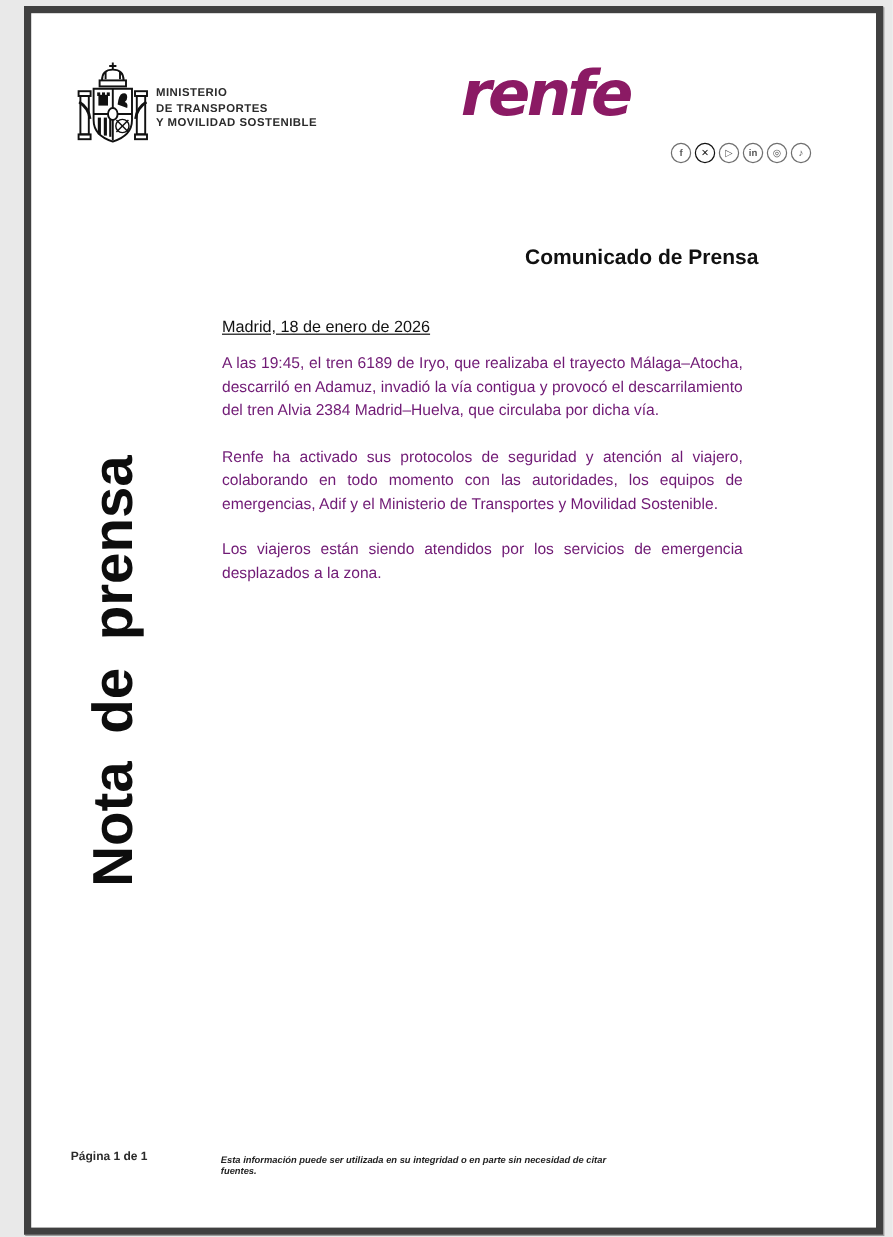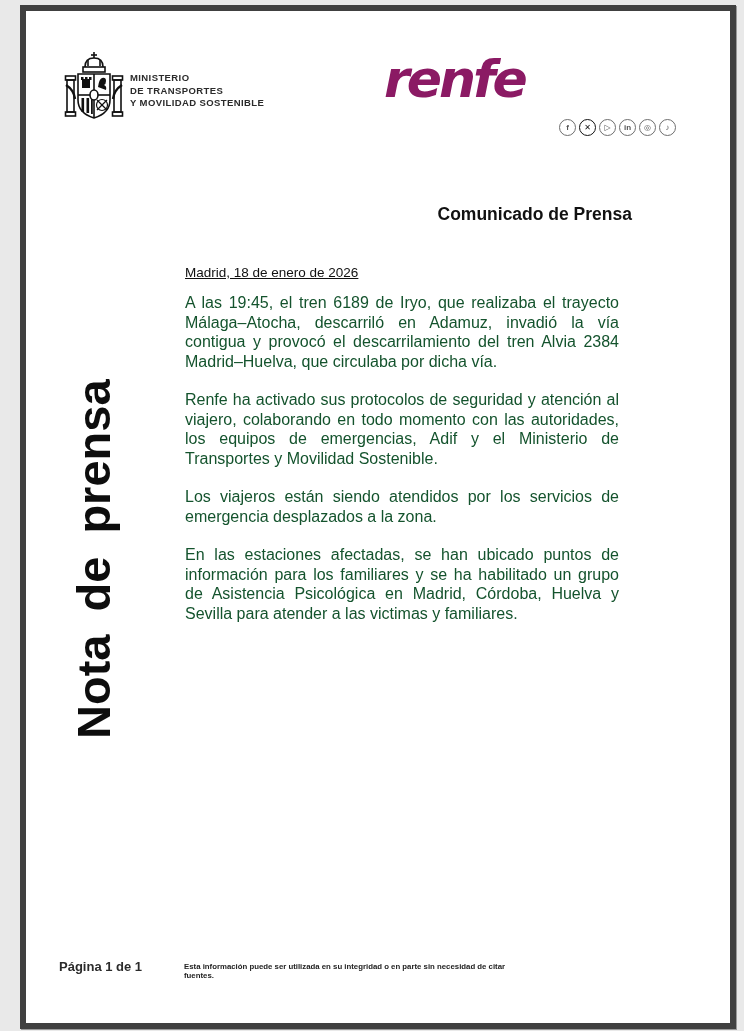--- a/index.html
+++ b/index.html
@@ -62,31 +62,31 @@
   .main-col{
     position:absolute;left:159px;top:193px;width:447px;
   }
   .title{
     font-size:17.5px;font-weight:700;margin:0 0 40px 0;color:#111;text-align:right;
   }
   .dateline{
     font-size:13.5px;text-decoration:underline;margin:0 0 13px 0;color:#111;
   }
   .para{
-    font-size:16px;line-height:19.5px;text-align:justify;
-    margin:0 13px 19px 0;white-space:pre-line;color:#14532d;
+    font-size:13px;line-height:19.5px;text-align:justify;
+    margin:0 13px 19px 0;white-space:pre-line;color:#701a75;
   }
   
   .page-number{
     position:absolute;left:33px;top:948px;
-    font-size:13px;font-weight:600;color:#2b2b2b;
+    font-size:10px;font-weight:600;color:#2b2b2b;
   }
   .disclaimer{
     position:absolute;left:158px;top:951px;width:330px;
-    font-size:7.8px;font-weight:700;color:#222;
+    font-size:7.8px;font-weight:700;font-style:italic;color:#222;
   }
 </style>
 </head>
 <body>
 
 <div class="doc-page">
 
   <div class="crest">
     <svg width="60" height="76" viewBox="0 0 60 76" fill="none" stroke="#111" stroke-width="1.6">
 
@@ -148,19 +148,18 @@
   </div>
 
   <div class="side-banner">Nota de prensa</div>
 
   <div class="main-col">
     <h1 class="title">Comunicado de Prensa</h1>
     <div class="dateline">Madrid, 18 de enero de 2026</div>
     <p class="para">A las 19:45, el tren 6189 de Iryo, que realizaba el trayecto Málaga–Atocha, descarriló en Adamuz, invadió la vía contigua y provocó el descarrilamiento del tren Alvia 2384 Madrid–Huelva, que circulaba por dicha vía.</p>
     <p class="para">Renfe ha activado sus protocolos de seguridad y atención al viajero, colaborando en todo momento con las autoridades, los equipos de emergencias, Adif y el Ministerio de Transportes y Movilidad Sostenible.</p>
     <p class="para">Los viajeros están siendo atendidos por los servicios de emergencia desplazados a la zona.</p>
-    <p class="para">En las estaciones afectadas, se han ubicado puntos de información para los familiares y se ha habilitado un grupo de Asistencia Psicológica en Madrid, Córdoba, Huelva y Sevilla para atender a las victimas y familiares.</p>
   </div>
 
   <div class="page-number">Página 1 de 1</div>
   <div class="disclaimer">Esta información puede ser utilizada en su integridad o en parte sin necesidad de citar fuentes.</div>
 
 </div>
 
 </body></html>

